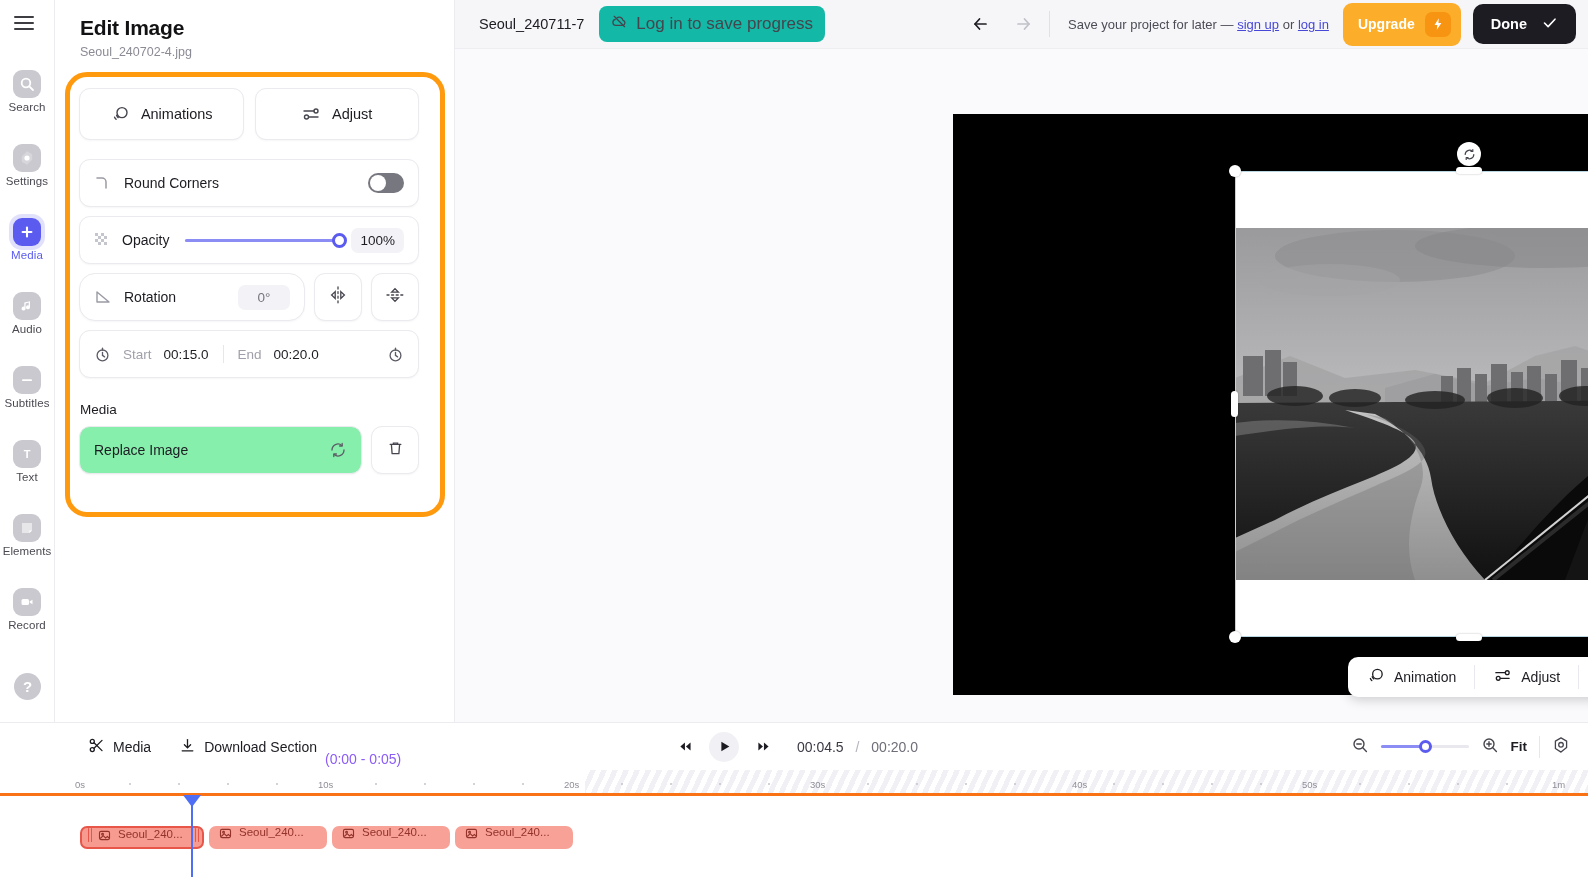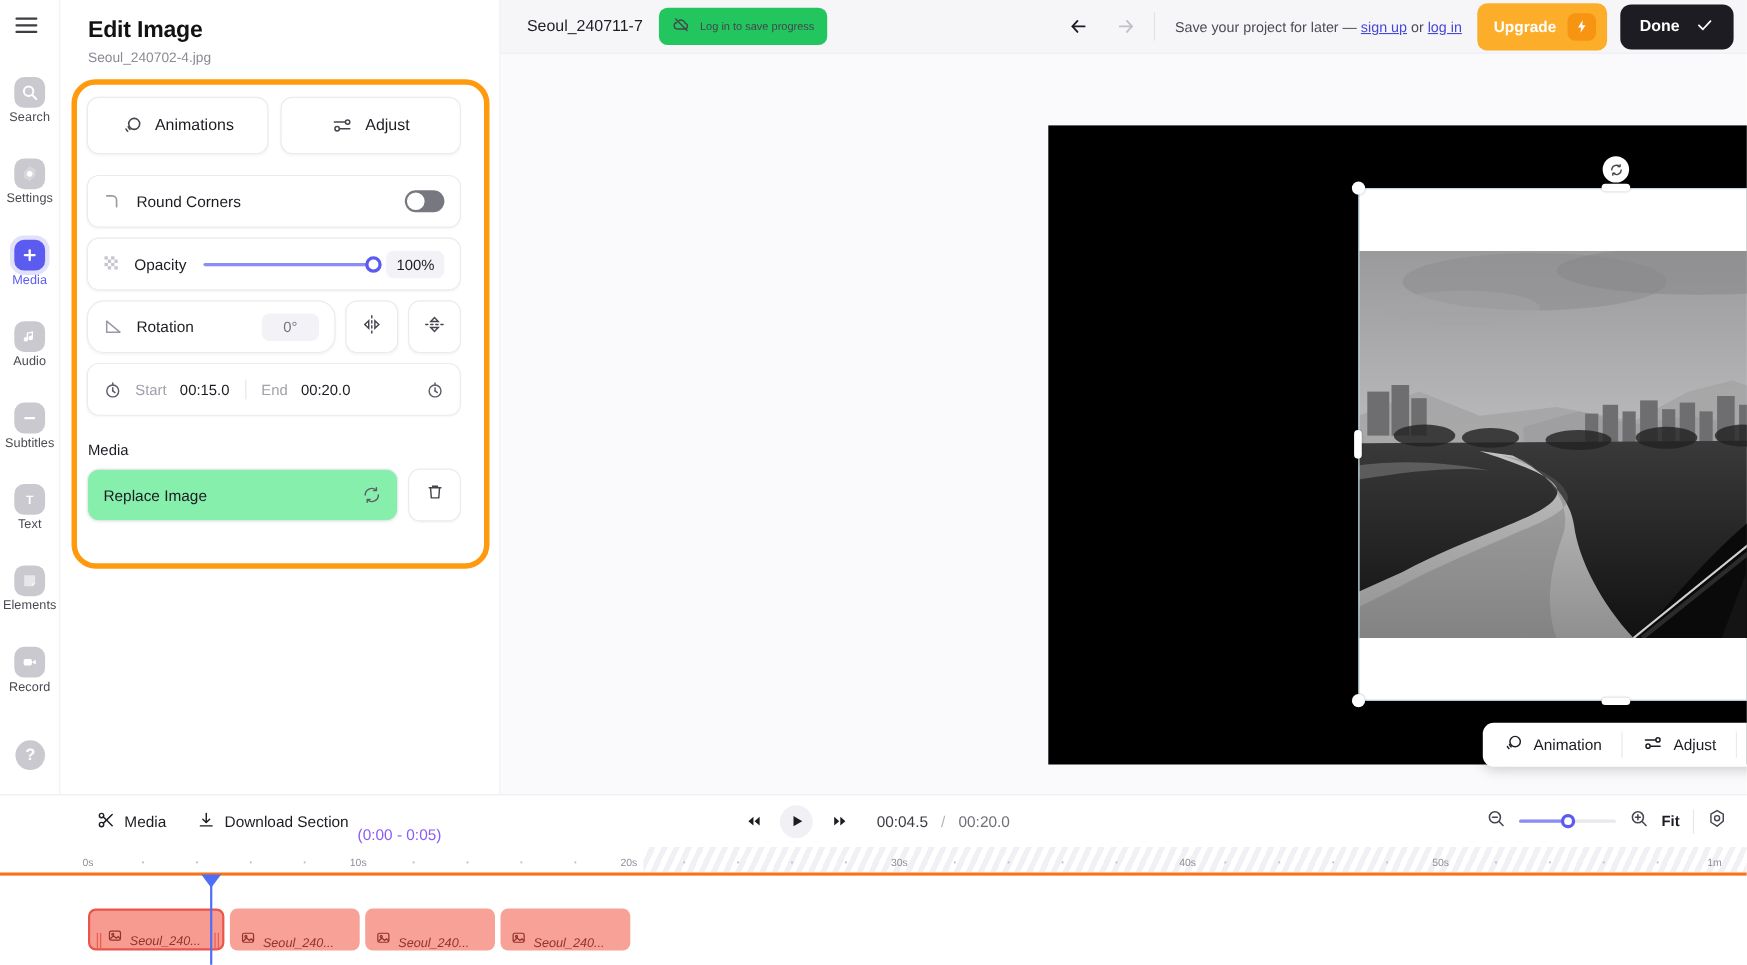--- a/index.html
+++ b/index.html
@@ -86,21 +86,21 @@
   .media-row { display:flex; gap:9px; }
   .media-btn { flex:1; height:48px; border:1px solid #eaeaef; border-radius:11px; background:#86efac; display:flex; align-items:center; padding:0 14px; cursor:pointer; box-shadow:0 1px 2px rgba(18,18,22,.04); }
   .media-btn .lbl { font-size:14px; color:#1c1c22; }
   .media-btn .ico { margin-left:auto; color:#5c5c66; display:flex; }
 
   
   .right { flex:1; display:flex; flex-direction:column; min-width:0; }
 
   .header { height:49px; background:#f6f6f9; display:flex; align-items:center; padding:0 12px 0 24px; gap:0; border-bottom:1px solid #eeeef2; }
   .proj-name { font-size:14.5px; color:#1c1c22; margin-right:15px; }
-  .login-chip { display:flex; align-items:center; gap:8px; background:#22c55e; border-radius:8px; padding:7px 12px; font-size:10px; color:#45454e; cursor:pointer; }
+  .login-chip { display:flex; align-items:center; gap:8px; background:#14b8a6; border-radius:8px; padding:7px 12px; font-size:17px; color:#45454e; cursor:pointer; }
   .hdr-spacer { flex:1; }
   .undo-redo { display:flex; align-items:center; gap:14px; margin-right:16px; }
   .ur-btn { cursor:pointer; display:flex; }
   .hdr-div { width:1px; height:26px; background:#e0e0e7; margin-right:18px; }
   .save-note { font-size:13px; color:#4c4c56; margin-right:14px; }
   .save-note a { color:#4747d8; text-decoration:underline; cursor:pointer; }
   .upgrade-btn { display:flex; align-items:center; gap:10px; background:#FCAE2B; color:#fff; font-weight:bold; font-size:14px; border-radius:9px; padding:9px 10px 9px 15px; cursor:pointer; margin-right:12px; }
   .bolt-box { width:26px; height:25px; border-radius:7px; background:#F79412; display:flex; align-items:center; justify-content:center; }
   .done-btn { display:flex; align-items:center; gap:14px; background:#1c1c22; color:#fff; font-size:14.5px; font-weight:bold; border-radius:10px; padding:10px 18px; cursor:pointer; }
 
@@ -148,21 +148,21 @@
   .ruler { position:absolute; left:0; right:0; top:47px; height:26px; border-bottom:3px solid #f97316; }
   .ruler .filled { position:absolute; left:0; top:0; bottom:0; width:585px; background:#fff; }
   .ruler .hatch { position:absolute; left:585px; right:0; top:0; bottom:0;
     background: repeating-linear-gradient(115deg, #fff 0 5px, #f1f1f5 5px 10px); }
   .tick { position:absolute; top:9px; font-size:9.5px; color:#8e8e98; }
   .tickdot { position:absolute; top:13px; width:2px; height:2px; background:#c3c3cc; border-radius:50%; }
 
   .track { position:absolute; left:0; right:0; top:95px; height:60px; }
   .playhead { position:absolute; top:-22px; width:2px; height:100px; background:#4e6ef5; z-index:5; }
   .playhead .tri { position:absolute; left:-8px; top:-1px; width:0; height:0; border-left:9px solid transparent; border-right:9px solid transparent; border-top:12px solid #4e6ef5; }
-  .clip { position:absolute; top:8px; height:38px; background:#F8A197; border-radius:7px; display:flex; align-items:flex-end; padding-left:10px; gap:7px; cursor:pointer; overflow:hidden;font-style:italic; }
+  .clip { position:absolute; top:8px; height:23px; background:#F8A197; border-radius:7px; display:flex; align-items:flex-start; padding-left:10px; gap:7px; cursor:pointer; overflow:hidden; }
   .clip .cname { font-size:11.5px; color:#93332a; white-space:nowrap; }
   .clip.selected { border:2px solid #E8564A; background:#F79B91; padding-left:2px; }
   .grip { width:3px; height:14px; display:flex; gap:2px; margin-left:4px; }
   .grip i { width:1.5px; background:#E8564A; border-radius:1px; height:14px; display:block; }
   .grip-r { margin-left:auto; margin-right:4px; }
 </style>
 </head>
 <body>
 
 <div class="app">

